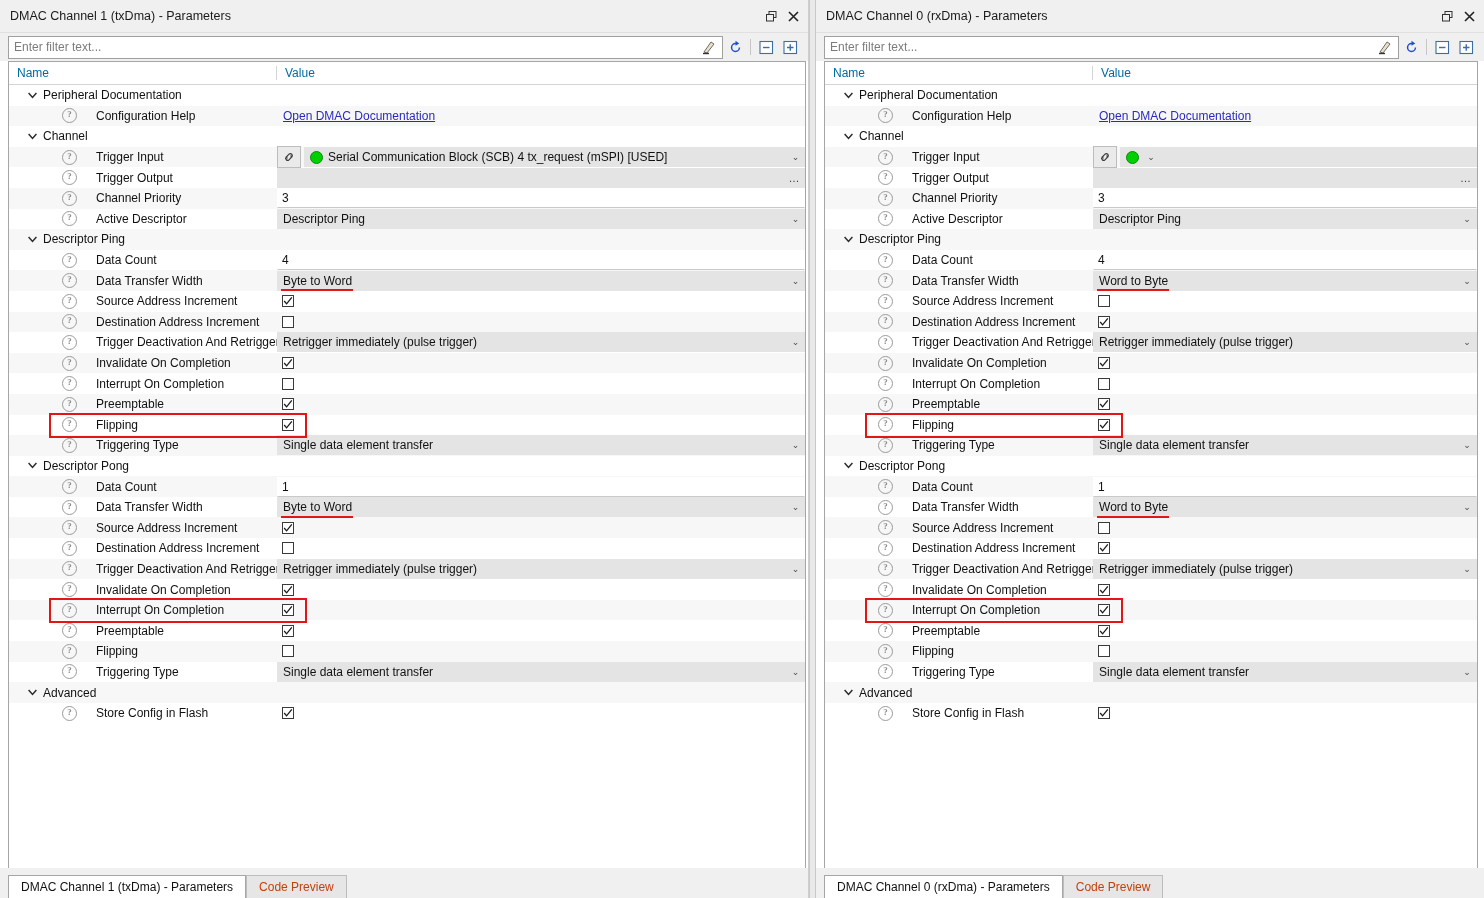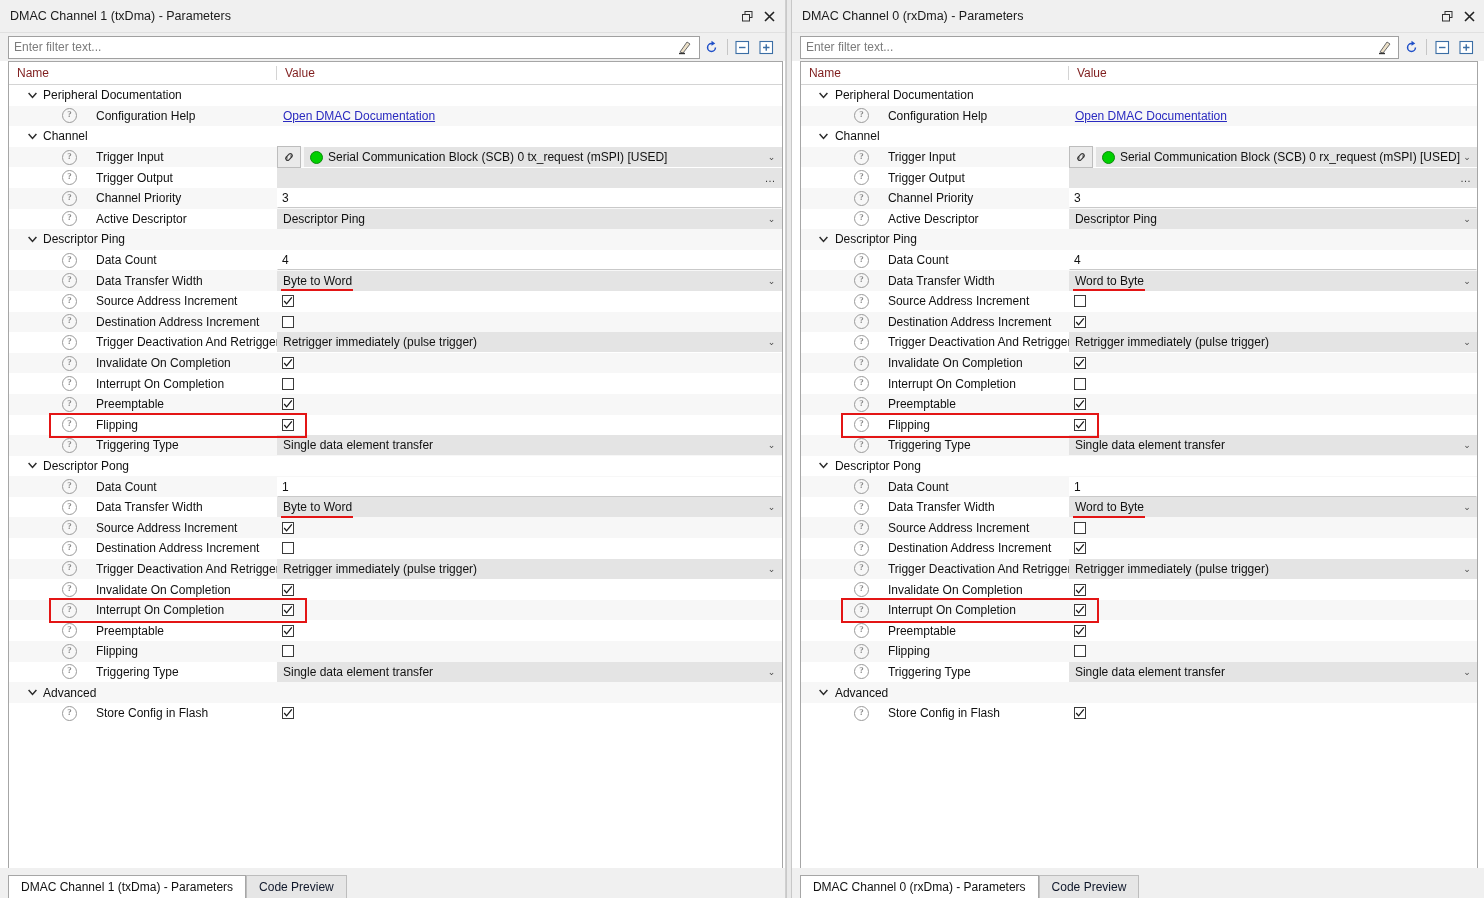--- a/index.html
+++ b/index.html
@@ -49,21 +49,21 @@
   
   .tablewrap{
     flex:1;margin:0 2px 0 8px;border:1px solid #a6a6a6;border-bottom:none;
     background:#ffffff;overflow:hidden;position:relative;
   }
   .panel.right .tablewrap{margin:0 6px 0 8px;}
   .thead{
     height:22px;display:flex;align-items:center;background:#ffffff;
     border-bottom:1px solid #d4d4d4;
   }
-  .th{font-size:12px;color:#7f1d1d;padding-left:8px;white-space:nowrap;}
+  .th{font-size:12px;color:#0369a1;padding-left:8px;white-space:nowrap;}
   .th.name{width:268px;box-sizing:border-box;border-right:1px solid #d4d4d4;}
   .th.value{flex:1;}
 
   .rows{position:relative;}
   .row{height:20.6px;display:flex;align-items:center;position:relative;}
   .row.alt{background:#f7f7f7;}
   .row.grp{background:#ffffff;gap:39px;}
   .row.grp.alt{background:#f7f7f7;}
 
   .namecell{
@@ -128,21 +128,21 @@
   .redline{position:absolute;height:2px;background:#e31515;pointer-events:none;}
 
   
   .tabbar{
     height:30px;flex:0 0 30px;display:flex;align-items:flex-end;
     background:#f0f0f0;padding-left:8px;box-sizing:border-box;
     border-top:1px solid #a6a6a6;
   }
   .tab{
     height:23px;display:flex;align-items:center;padding:0 12px;
-    font-size:12px;color:#0f172a;background:#e6e6e6;border:1px solid #bdbdbd;
+    font-size:12px;color:#c2410c;background:#e6e6e6;border:1px solid #bdbdbd;
     border-bottom:none;box-sizing:border-box;white-space:nowrap;
   }
   .tab.active{background:#ffffff;border-color:#a6a6a6;color:#111;}
   .panel .tabbar{border-top:none;}
 </style>
 </head>
 <body>
 
 <div class="root">
 
@@ -236,21 +236,21 @@
             </div>
             <div class="valcell">
               <span class="linkbtn">
                 <svg width="12" height="12" viewBox="0 0 12 12">
                   <path d="M4.3,7.7 A2,2 0 0 1 4.3,4.9 L6.1,3.1 A2,2 0 0 1 8.9,5.9 L8.1,6.7" stroke="#3a3a3a" stroke-width="1.2" fill="none"></path>
                   <path d="M7.7,4.3 A2,2 0 0 1 7.7,7.1 L5.9,8.9 A2,2 0 0 1 3.1,6.1 L3.9,5.3" stroke="#3a3a3a" stroke-width="1.2" fill="none"></path>
                 </svg>
               </span>
               <span class="combo">
                 <span class="greendot"></span>
-                <span class="ctext">Serial Communication Block (SCB) 0 tx_request (mSPI) [USED]</span>
+                <span class="ctext">Serial Communication Block (SCB) 4 tx_request (mSPI) [USED]</span>
                 <span class="chev">⌄</span>
               </span>
             </div>
           </div>
           <div class="row">
             <div class="namecell">
               <span class="qicon">?</span>
               <span class="plabel">Trigger Output</span>
             </div>
             <div class="valcell">
@@ -666,21 +666,20 @@
             </div>
             <div class="valcell">
               <span class="linkbtn">
                 <svg width="12" height="12" viewBox="0 0 12 12">
                   <path d="M4.3,7.7 A2,2 0 0 1 4.3,4.9 L6.1,3.1 A2,2 0 0 1 8.9,5.9 L8.1,6.7" stroke="#3a3a3a" stroke-width="1.2" fill="none"></path>
                   <path d="M7.7,4.3 A2,2 0 0 1 7.7,7.1 L5.9,8.9 A2,2 0 0 1 3.1,6.1 L3.9,5.3" stroke="#3a3a3a" stroke-width="1.2" fill="none"></path>
                 </svg>
               </span>
               <span class="combo">
                 <span class="greendot"></span>
-                <span class="ctext">Serial Communication Block (SCB) 0 rx_request (mSPI) [USED]</span>
                 <span class="chev">⌄</span>
               </span>
             </div>
           </div>
           <div class="row">
             <div class="namecell">
               <span class="qicon">?</span>
               <span class="plabel">Trigger Output</span>
             </div>
             <div class="valcell">

